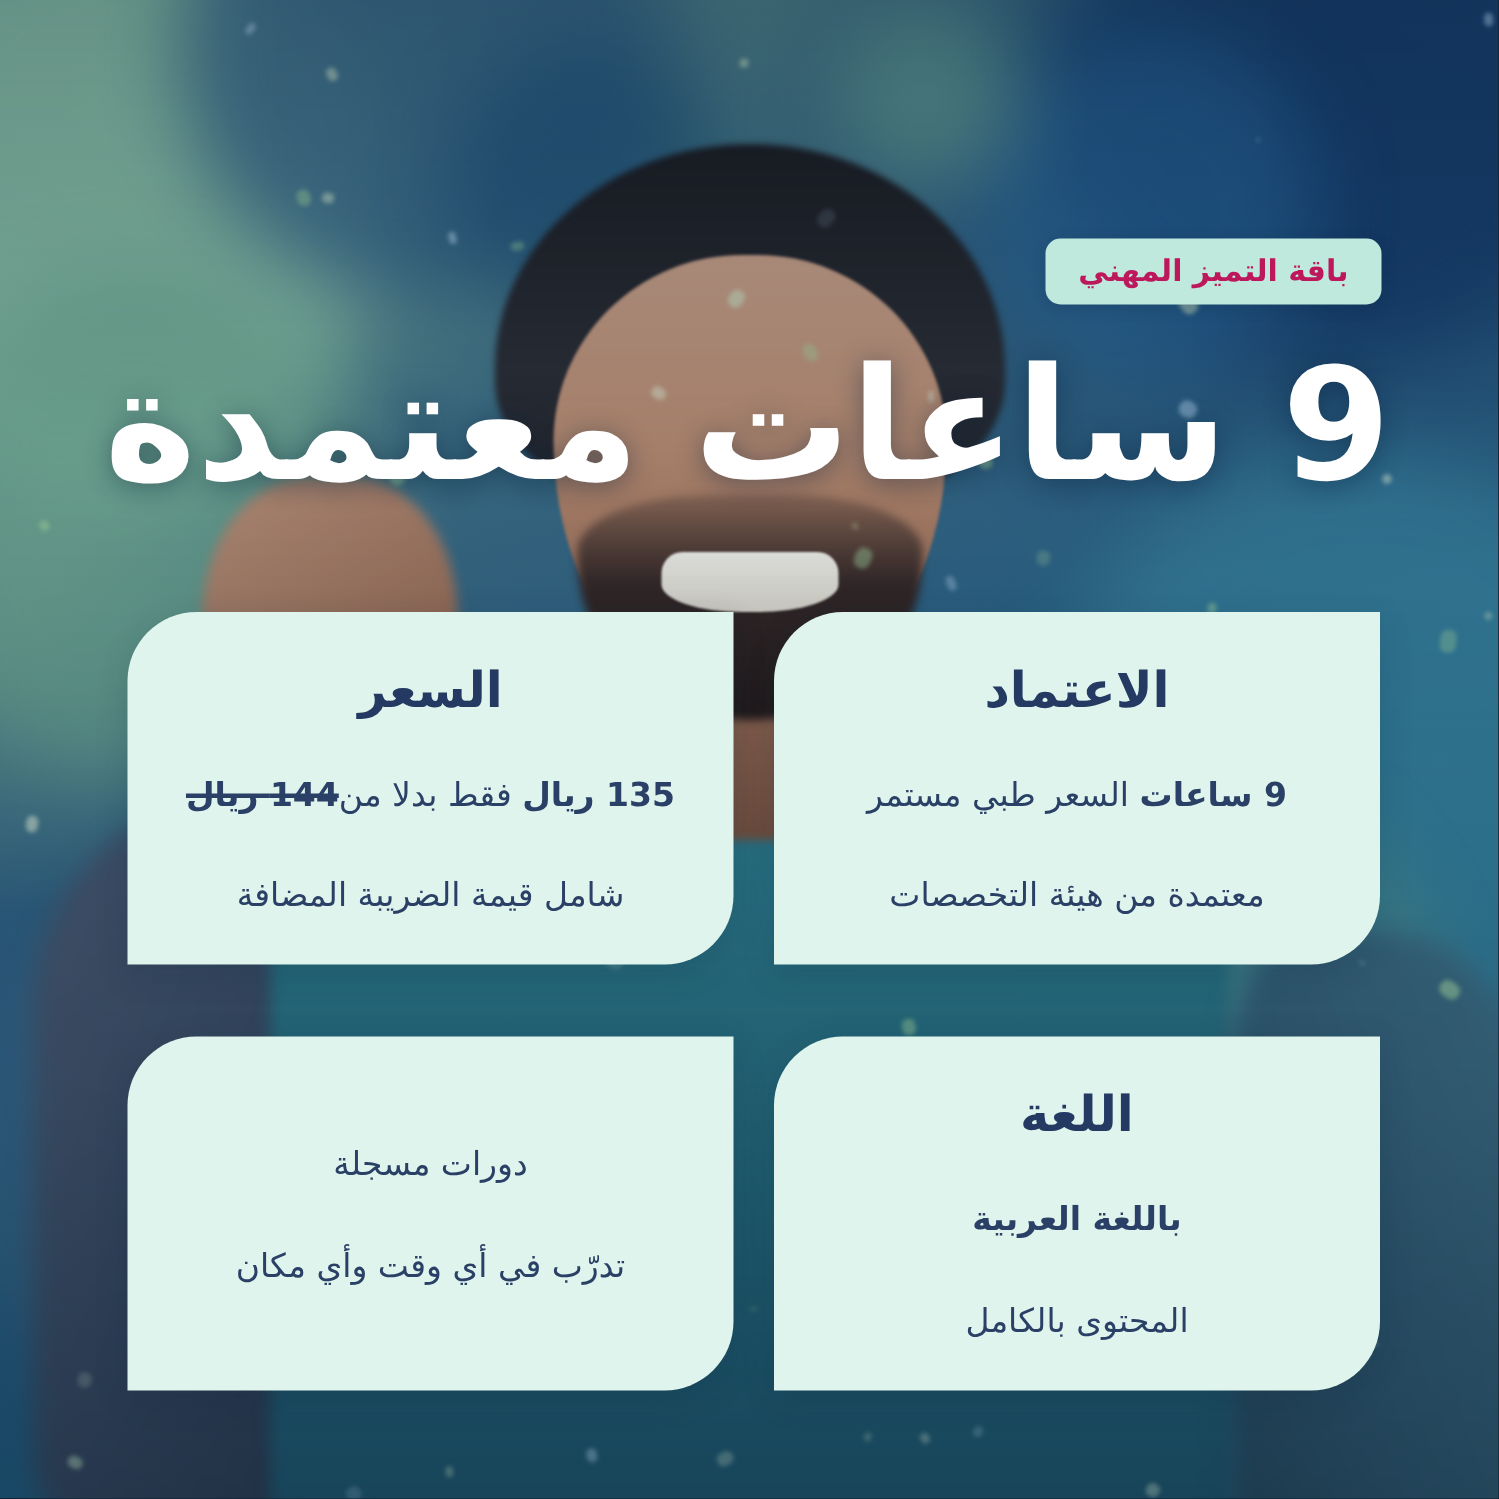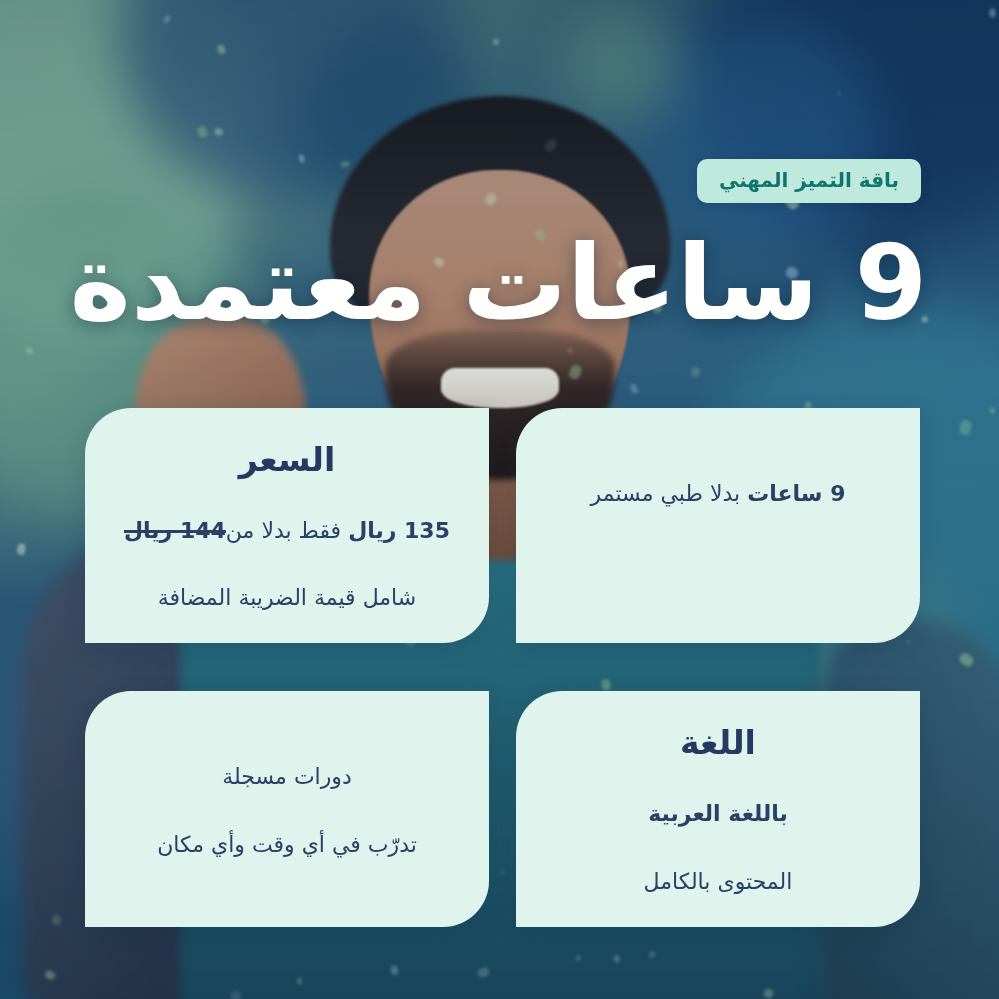--- a/index.html
+++ b/index.html
@@ -120,21 +120,21 @@
     background:
       linear-gradient(180deg, rgba(24,58,92,.28) 0%, rgba(24,58,92,.10) 34%, rgba(20,70,94,.22) 72%, rgba(18,62,86,.40) 100%);
     mix-blend-mode:multiply;
   }
 
   
   .badge {
     position:absolute;
     right:78px; top:159px;
     background:#bfe9dc;
-    color:#0f766e;
+    color:#be185d;
     padding:11px 22px 13px;
     border-radius:10px;
     font-size:20px;
     font-weight:700;
     letter-spacing:.1px;
     line-height:1;
     white-space:nowrap;
     box-shadow:0 2px 10px rgba(10,30,50,.18);
   }
 
@@ -303,24 +303,26 @@
 
   <div class="bg-grade"></div>
 
   <div class="badge">باقة التميز المهني</div>
 
   <h1 class="headline">9 ساعات معتمدة</h1>
 
   <div class="cards">
 
     <div class="card card-a">
+      <div class="card-title">الاعتماد</div>
       <div class="card-line nowrap">
         <span class="strong">9 ساعات</span>
-        <span>بدلا طبي مستمر</span>
+        <span>السعر طبي مستمر</span>
       </div>
+      <div class="card-line nowrap">معتمدة من هيئة التخصصات</div>
     </div>
 
     <div class="card card-b">
       <div class="card-title">السعر</div>
       <div class="card-line nowrap">
         <span class="strong">135 ريال</span>
         <span>فقط بدلا من</span><span class="struck">144 ريال</span>
       </div>
       <div class="card-line nowrap">شامل قيمة الضريبة المضافة</div>
     </div>

